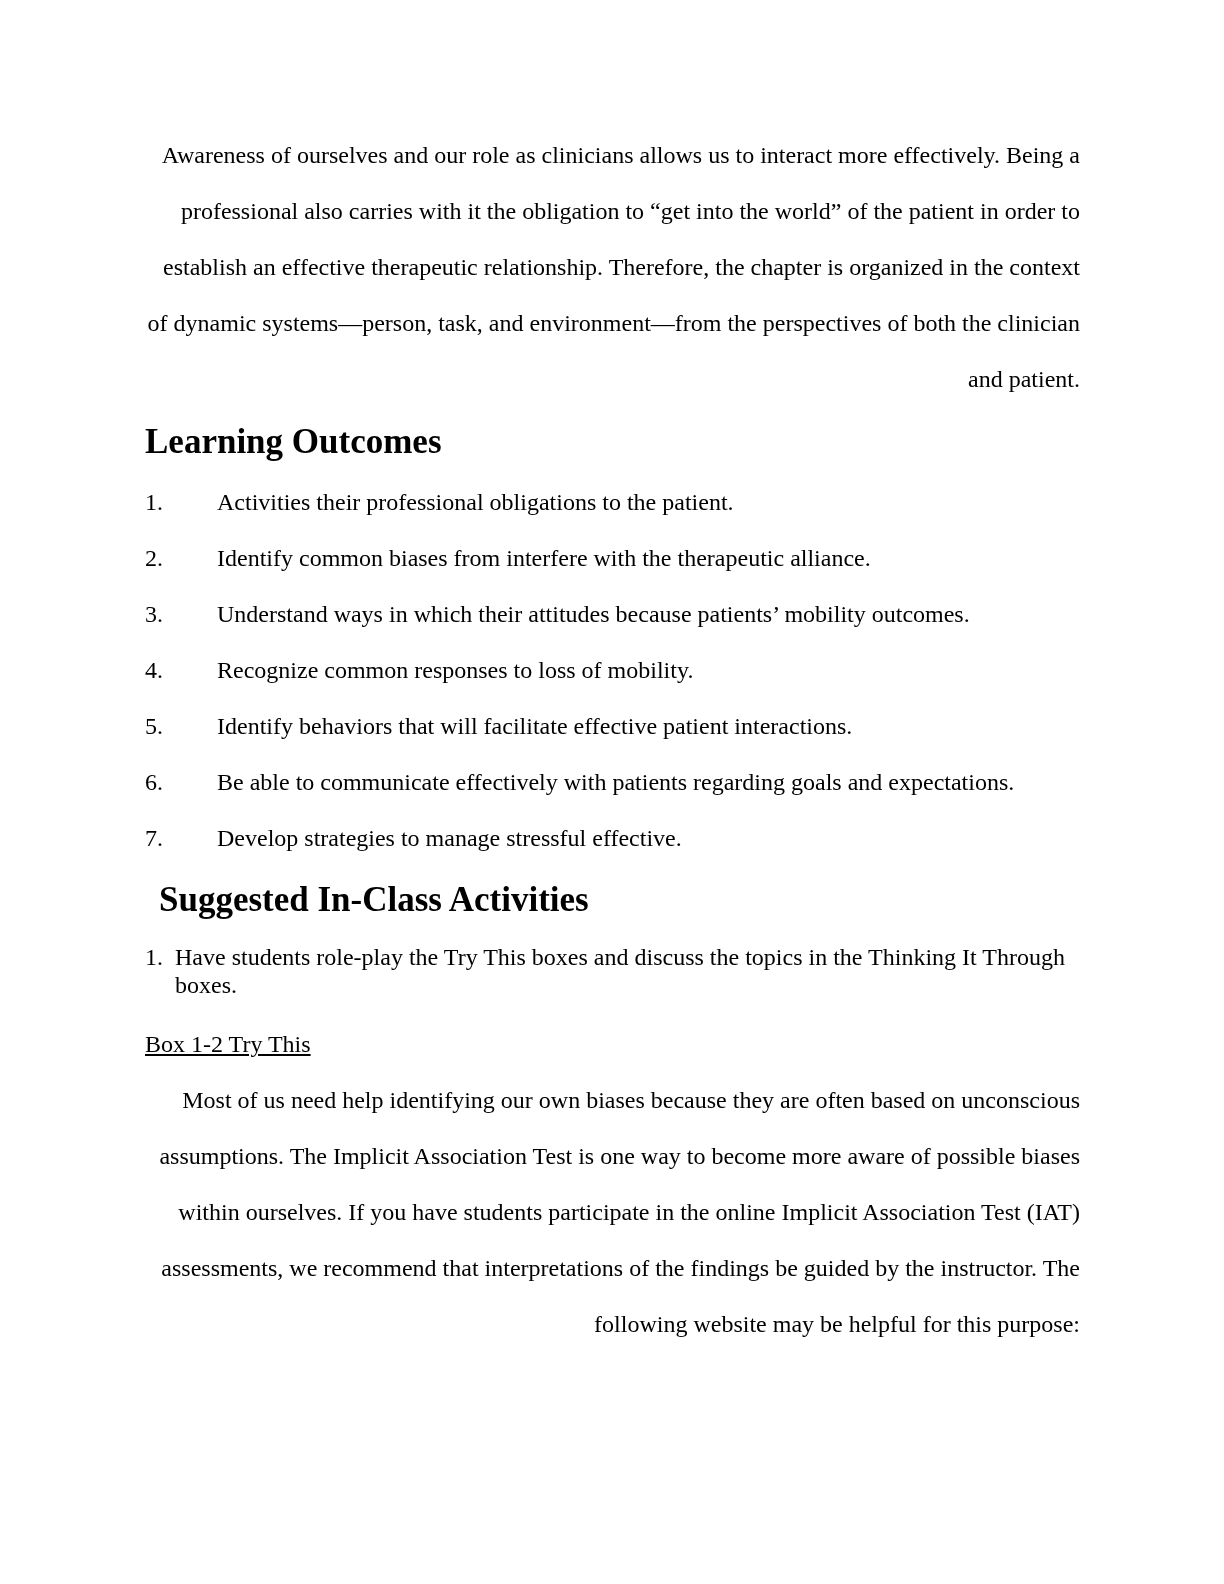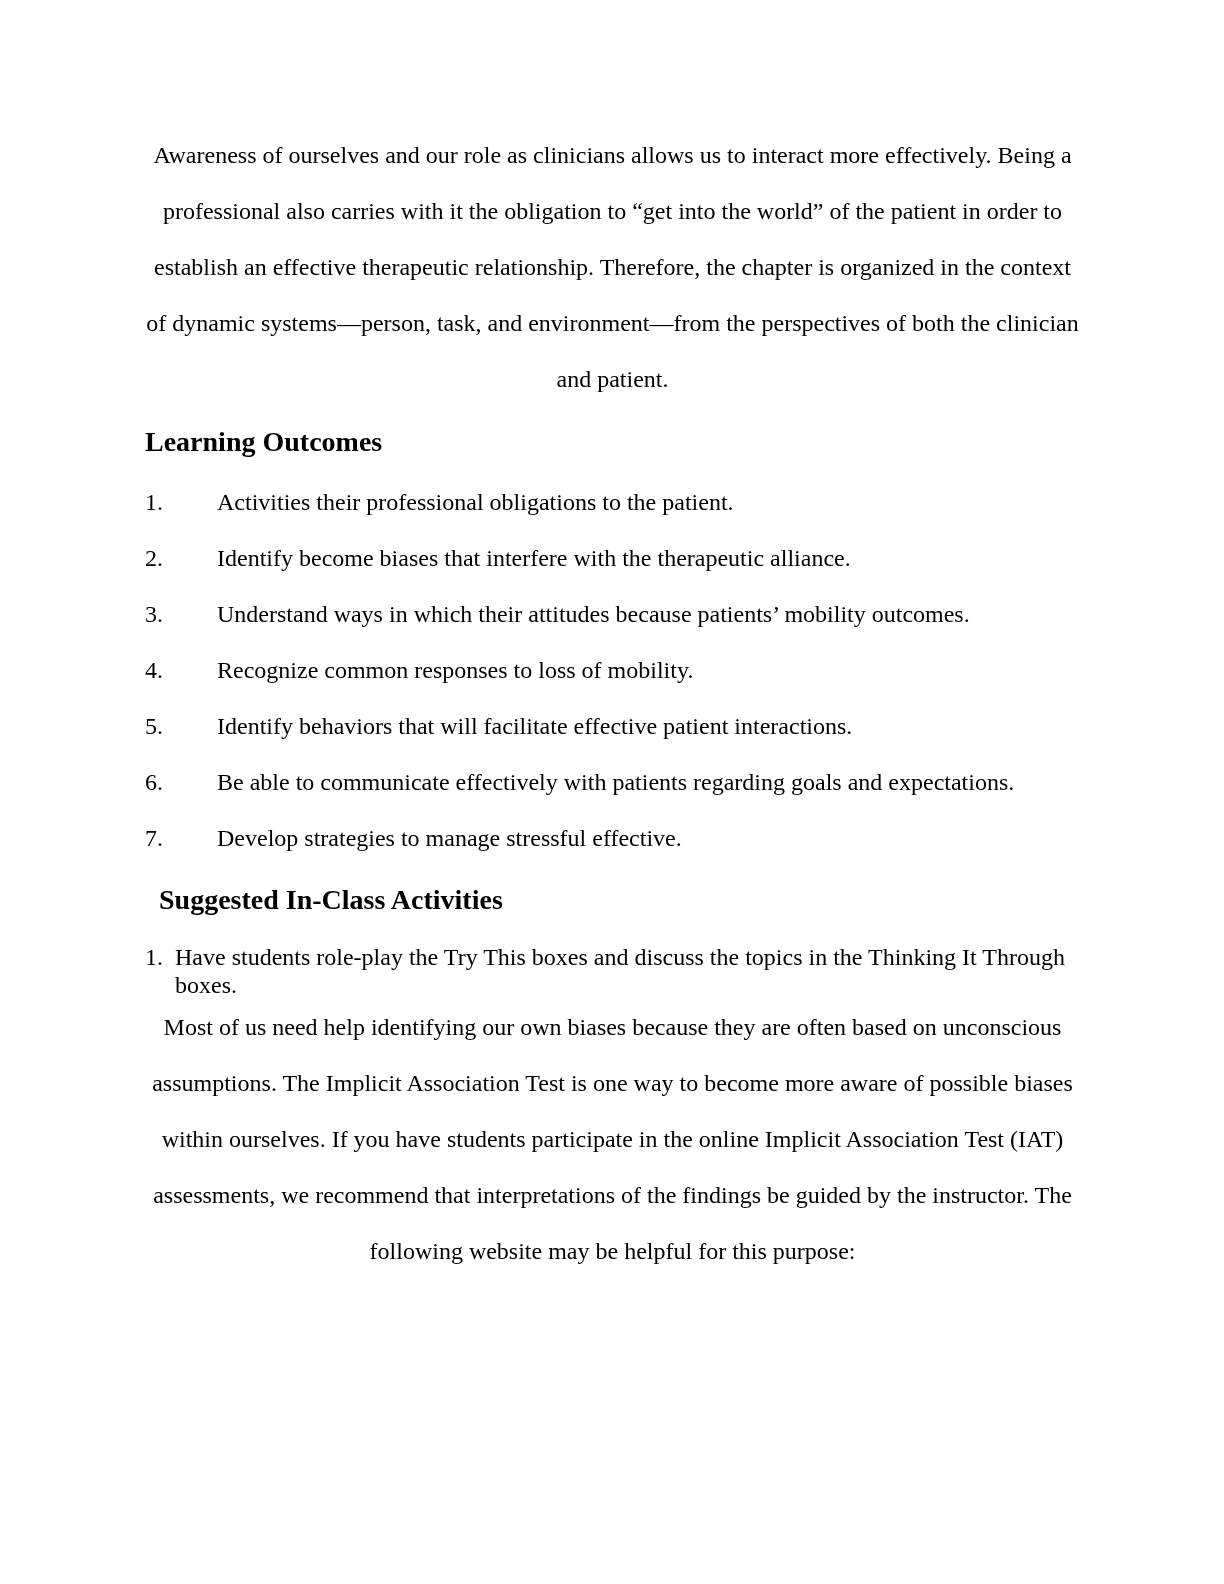--- a/index.html
+++ b/index.html
@@ -17,27 +17,27 @@
     font-size: 24px;
     overflow: hidden;
     box-sizing: border-box;
   }
   .content {
     padding: 127px 144px 0 145px;
   }
   p.body {
     margin: 0;
     line-height: 56px;
-    text-align: center;
+    text-align: right;
   }
   .italic {
     font-style: italic;
   }
   h2.doc-heading {
-    font-size: 28px;
+    font-size: 35px;
     font-weight: bold;
     line-height: 36px;
     margin: 17px 0 14px 0;
   }
   h2.doc-heading.second {
     margin: 16px 0 0 14px;
   }
   .outcomes-list {
     margin: 0;
   }
@@ -85,21 +85,21 @@
     <h2 class="doc-heading">Learning Outcomes</h2>
 
 
     <div class="outcomes-list">
       <div class="outcome-item">
         <span class="num">1.</span>
         <span class="txt">Activities their professional obligations to the patient.</span>
       </div>
       <div class="outcome-item">
         <span class="num">2.</span>
-        <span class="txt">Identify become biases that interfere with the therapeutic alliance.</span>
+        <span class="txt">Identify common biases from interfere with the therapeutic alliance.</span>
       </div>
       <div class="outcome-item">
         <span class="num">3.</span>
         <span class="txt">Understand ways in which their attitudes because patients’ mobility outcomes.</span>
       </div>
       <div class="outcome-item">
         <span class="num">4.</span>
         <span class="txt">Recognize common responses to loss of mobility.</span>
       </div>
       <div class="outcome-item">
@@ -116,18 +116,19 @@
       </div>
     </div>
 
     <h2 class="doc-heading second">Suggested In-Class Activities</h2>
 
     <div class="activity-item">
       <span class="num">1.</span>
       <span class="txt">Have students role-play the Try This boxes and discuss the topics in the Thinking It Through boxes.</span>
     </div>
 
+    <p class="box-heading"><span>Box 1-2 Try This</span></p>
 
     <p class="body">Most of us need help identifying our own biases because they are often based on unconscious assumptions. The Implicit Association Test is one way to become more aware of possible biases within ourselves. If you have students participate in the online Implicit Association Test (IAT) assessments, we recommend that interpretations of the findings be guided by the instructor. The following website may be helpful for this purpose:</p>
 
 
   </div>
 </div>
 
 </body></html>

